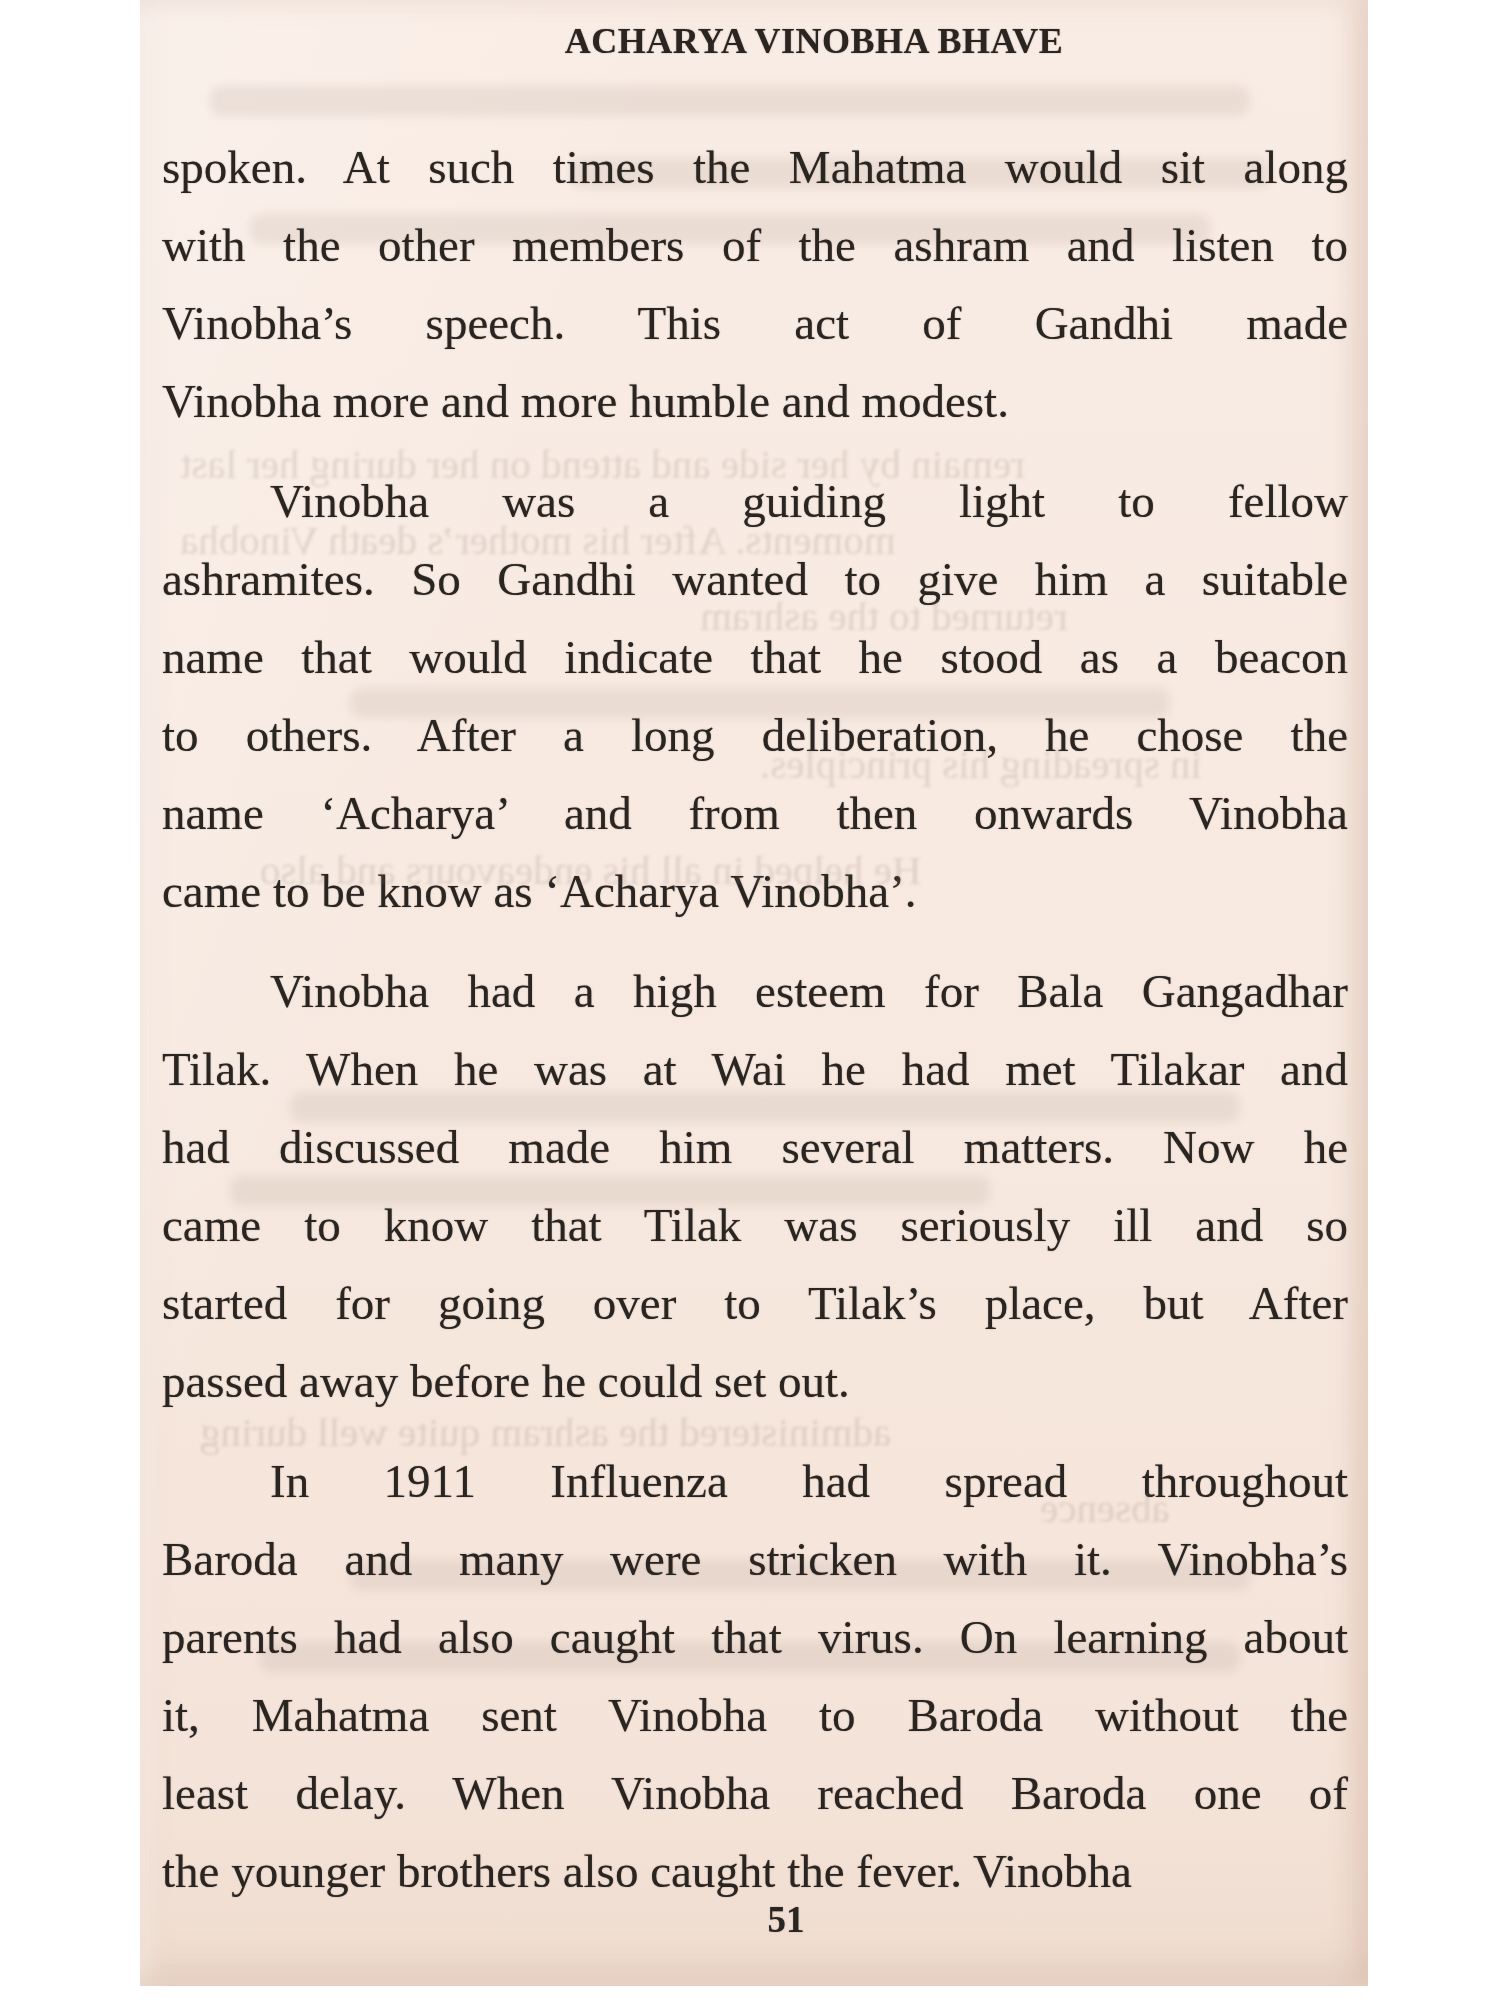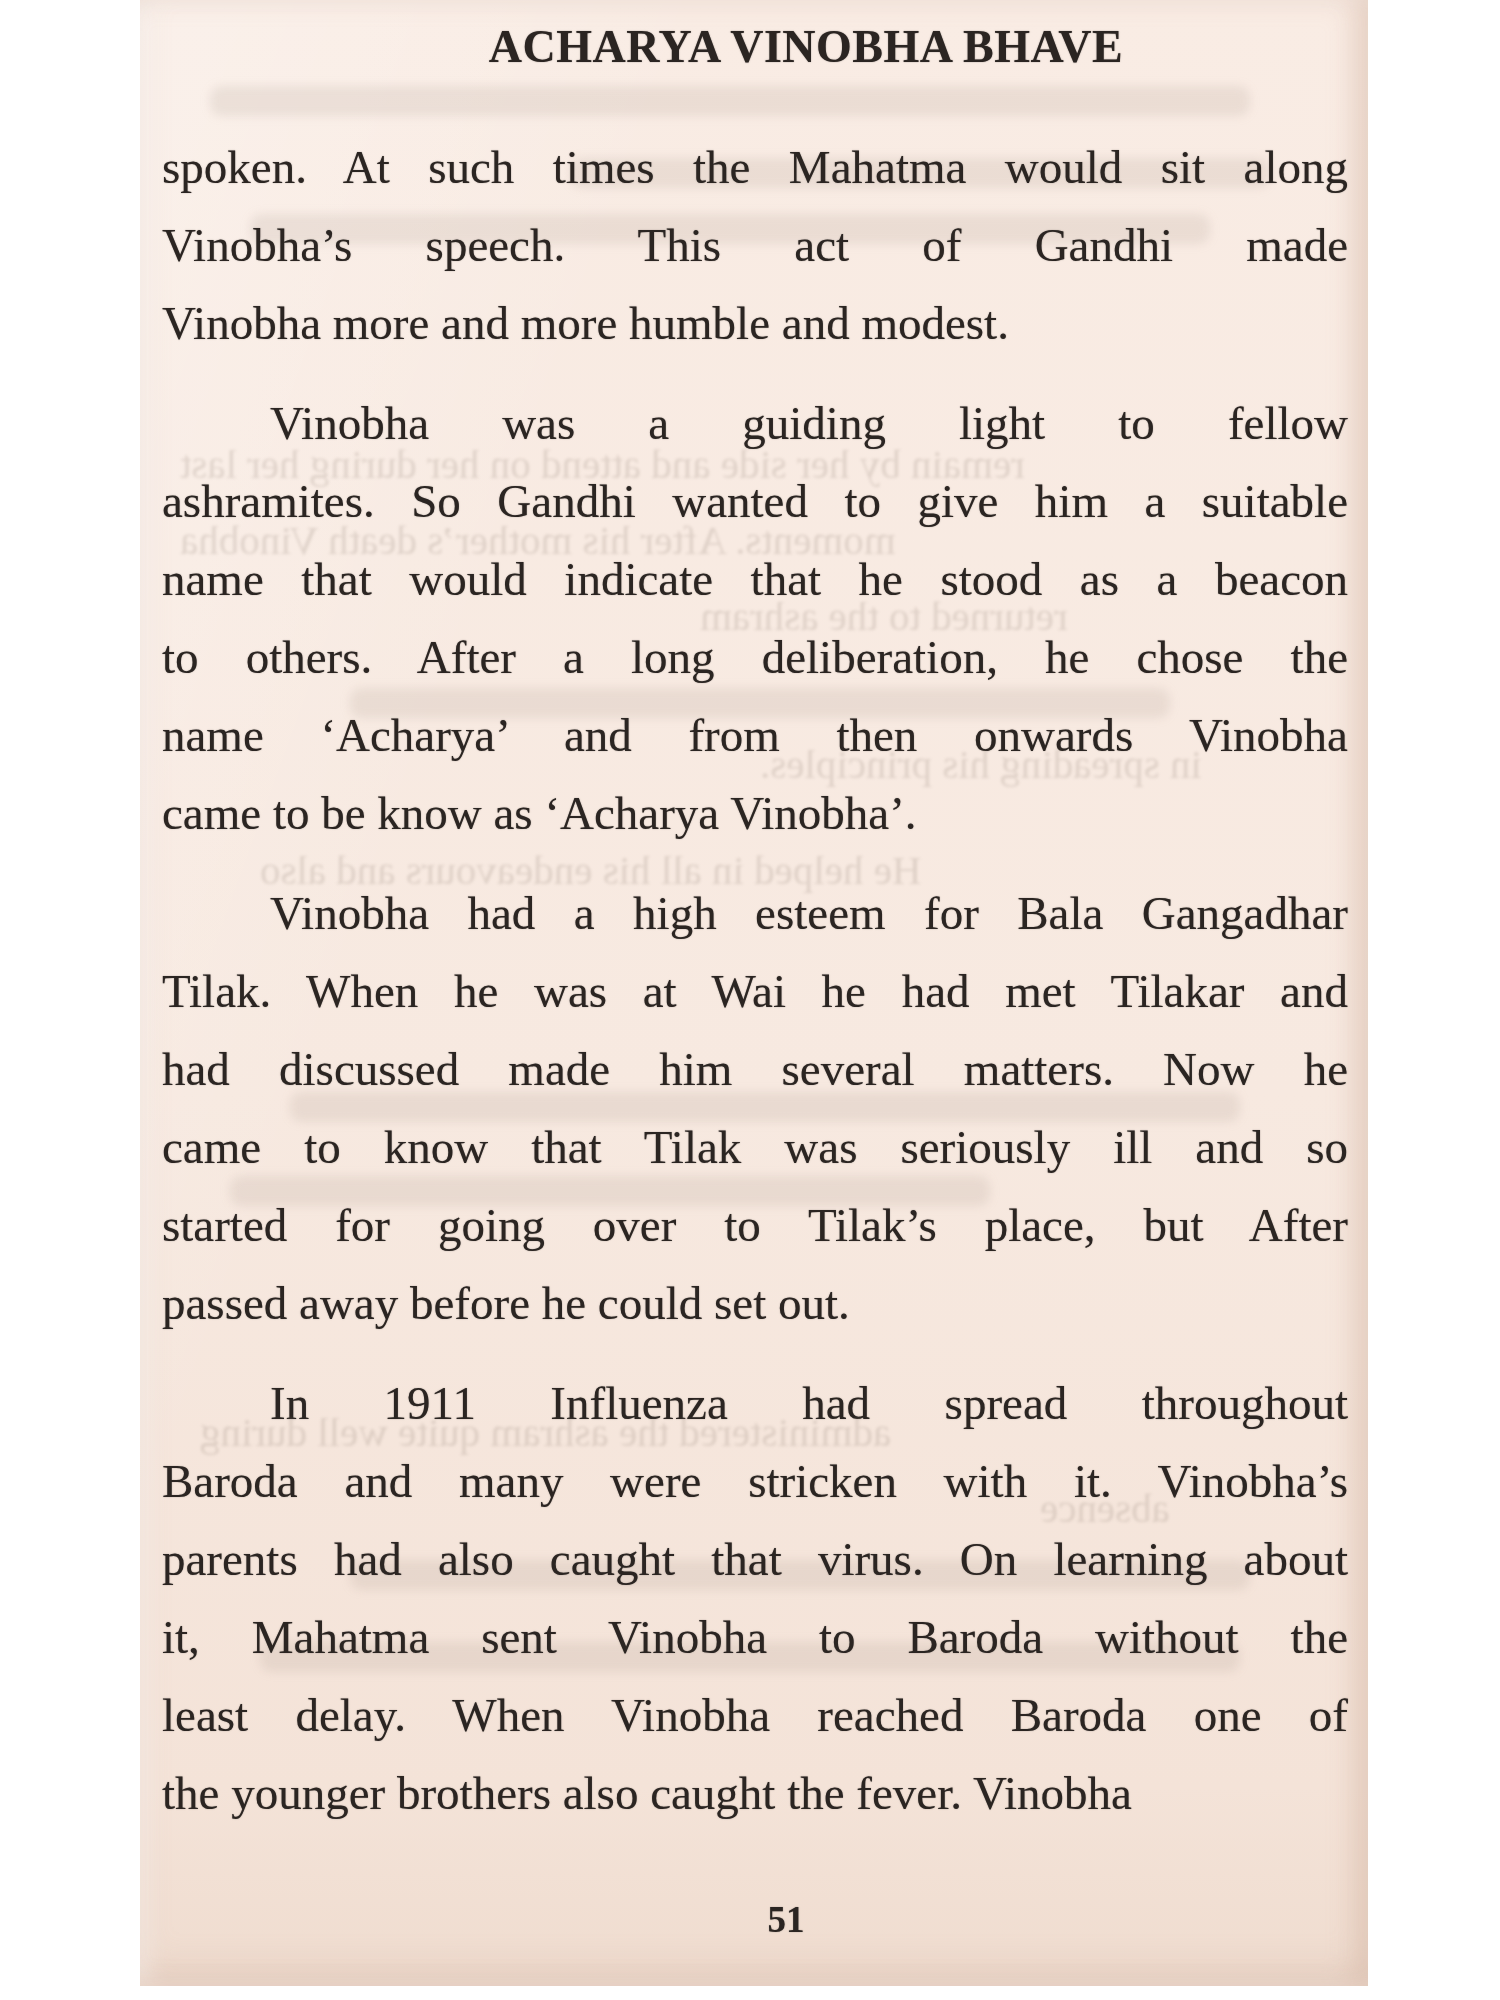--- a/index.html
+++ b/index.html
@@ -27,25 +27,25 @@
       linear-gradient(110deg, rgba(255,255,255,0.25) 0%, rgba(255,255,255,0) 30%),
       linear-gradient(180deg, #f9ece4 0%, #f7e9e0 55%, #f4e3d8 90%, #efdccf 100%);
     box-shadow:
       inset -16px 0 26px rgba(202,165,145,0.28),
       inset 10px 0 20px rgba(255,255,255,0.35),
       inset 0 -20px 32px rgba(202,165,145,0.22);
   }
   .header {
     position: absolute;
     top: 20px;
-    left: 4px;
+    left: 12px;
     width: 100%;
     text-align: center;
     font-weight: bold;
-    font-size: 46px;
+    font-size: 36px;
     letter-spacing: 0.5px;
     color: var(--ink, #2b2522);
     text-shadow: 0 0 1.3px rgba(43,37,34,0.55);
     padding-left: 48px;
   }
   .content {
     position: absolute;
     top: 128px;
     left: 22px;
     width: 1186px;
@@ -119,20 +119,21 @@
     <div class="smudge s6"></div>
     <div class="smudge s7"></div>
     <div class="smudge s8"></div>
 
     <div class="header">ACHARYA VINOBHA BHAVE</div>
 
     <div class="content">
 
     <div class="para">
           <div class="line first">spoken. At such times the Mahatma would sit along</div>
+          <div class="line">with the other members of the ashram and listen to</div>
           <div class="line">Vinobha’s speech. This act of Gandhi made</div>
           <div class="line last">Vinobha more and more humble and modest.</div>
         </div>
         <div class="para indent">
           <div class="line first">Vinobha was a guiding light to fellow</div>
           <div class="line">ashramites. So Gandhi wanted to give him a suitable</div>
           <div class="line">name that would indicate that he stood as a beacon</div>
           <div class="line">to others. After a long deliberation, he chose the</div>
           <div class="line">name ‘Acharya’ and from then onwards Vinobha</div>
           <div class="line last">came to be know as ‘Acharya Vinobha’.</div>

